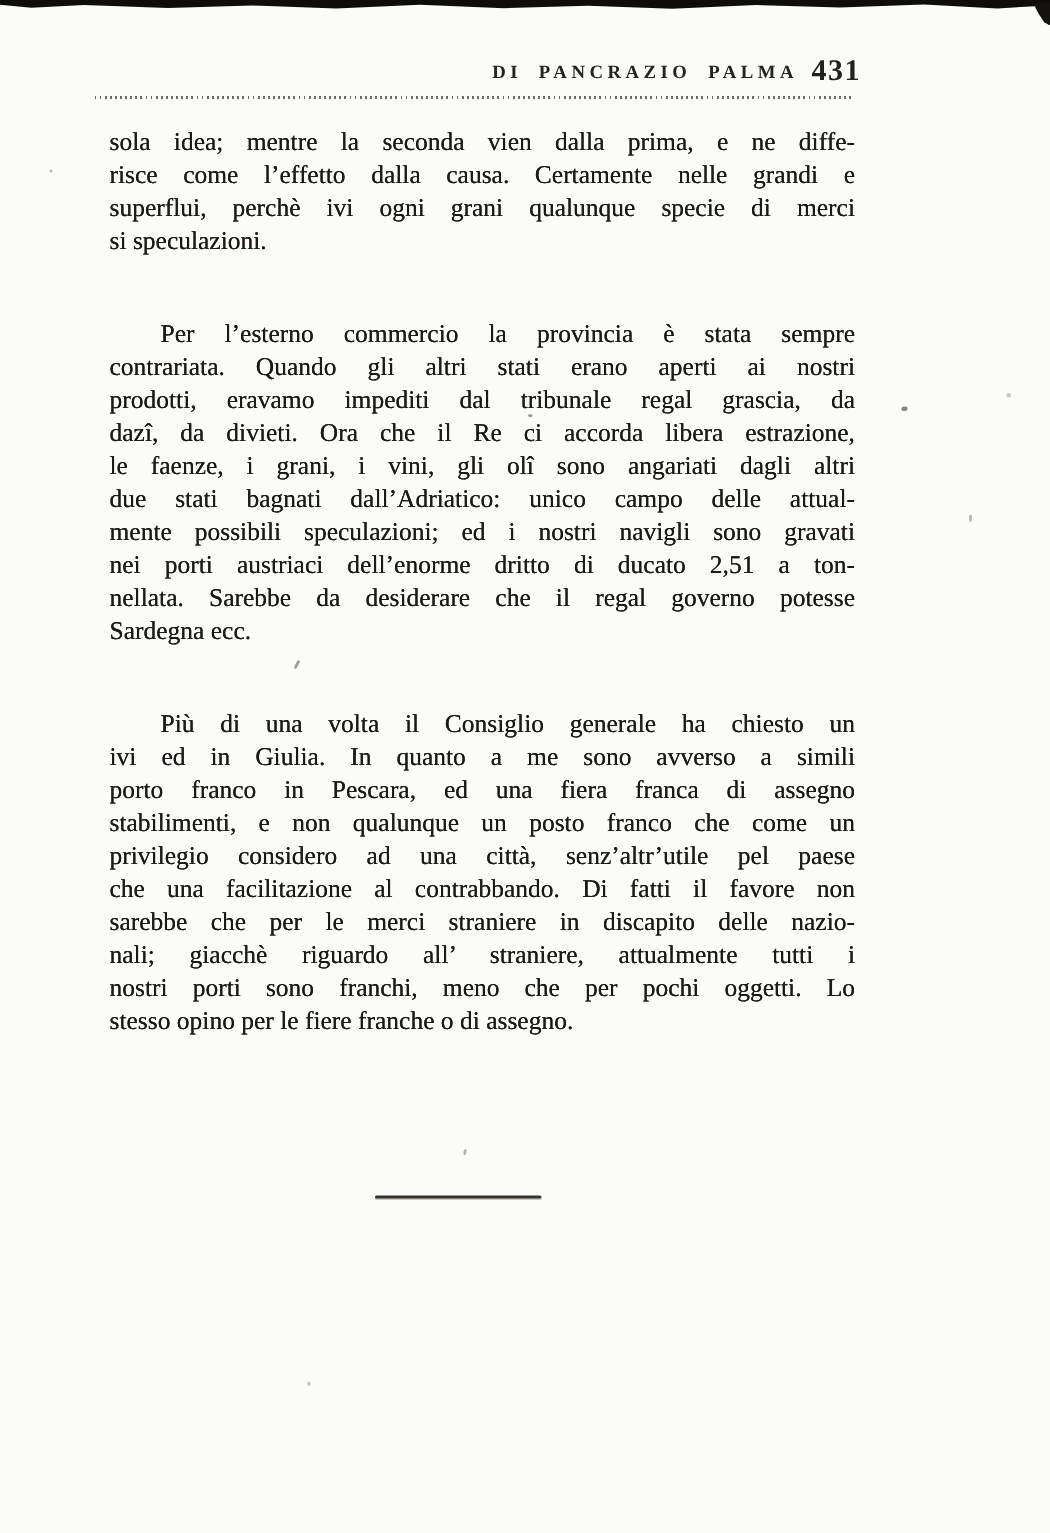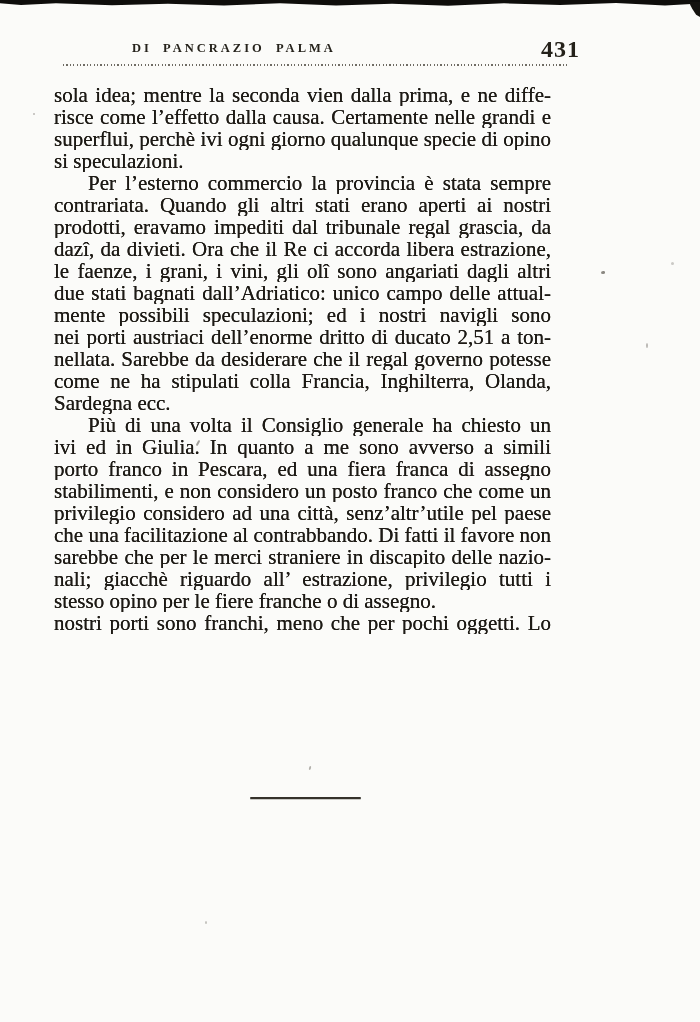--- a/index.html
+++ b/index.html
@@ -24,53 +24,53 @@
     position: absolute; right: 0; top: 2px;
     width: 13px; height: 15px;
     background: #14120f;
     border-radius: 0 0 0 90% ;
     clip-path: polygon(20% 0,100% 0,100% 100%,70% 85%,40% 45%,25% 20%);
   }
 
   
   .running-title {
     position: absolute; left: 132px; top: 41px; width: 400px;
-    text-align: left;
+    text-align: right;
     font-size: 12.5px; font-weight: bold;
     letter-spacing: 3px; word-spacing: 5px;
     color: #26231c;
   }
   .page-number {
     position: absolute; left: 541px; top: 36px;
-    font-size: 24px; font-weight: bold;
+    font-size: 20px; font-weight: bold;
     letter-spacing: 1px;
     color: #24211a;
   }
   .dotted-rule {
     position: absolute; left: 63px; top: 64px;
     width: 506px; height: 2px;
     background: repeating-linear-gradient(90deg, #56524a 0 1.2px, transparent 1.2px 3.4px);
     opacity: .85;
   }
 
   
   .text-block {
-    position: absolute; left: 54px; top: 84px; width: 497px;
-    font-size: 21px;
+    position: absolute; left: 73px; top: 84px; width: 497px;
+    font-size: 17px;
     text-shadow: 0 0 0.4px currentColor;
   }
   .line {
     height: 22px; line-height: 22px;
     overflow: hidden;
     text-align: justify;
     text-align-last: justify;
     white-space: normal;
   }
   .line.last { text-align-last: left; }
-  .line.indent { padding-left: 34px; }
+  .line.indent { padding-left: 34px; margin-top: 40px; }
 
   
   .section-divider {
     position: absolute; left: 250px; top: 797px;
     width: 111px; height: 2px;
     background: #35322b;
     border-radius: 1px;
     box-shadow: 0 1px 0 rgba(53,50,43,.25);
   }
 
@@ -93,43 +93,42 @@
   <div class="scan-band"></div>
   <div class="corner-blob"></div>
 
   <div class="running-title">DI PANCRAZIO PALMA</div>
   <div class="page-number">431</div>
   <div class="dotted-rule"></div>
 
   <div class="text-block">
       <div class="line">sola idea; mentre la seconda vien dalla prima, e ne diffe-</div>
       <div class="line">risce come l’effetto dalla causa. Certamente nelle grandi e</div>
-      <div class="line">superflui, perchè ivi ogni giorno qualunque specie di opino</div>
+      <div class="line">superflui, perchè ivi ogni grani qualunque specie di merci</div>
       <div class="line last">si speculazioni.</div>
       <div class="line indent">Per l’esterno commercio la provincia è stata sempre</div>
       <div class="line">contrariata. Quando gli altri stati erano aperti ai nostri</div>
       <div class="line">prodotti, eravamo impediti dal tribunale regal grascia, da</div>
       <div class="line">dazî, da divieti. Ora che il Re ci accorda libera estrazione,</div>
       <div class="line">le faenze, i grani, i vini, gli olî sono angariati dagli altri</div>
       <div class="line">due stati bagnati dall’Adriatico: unico campo delle attual-</div>
       <div class="line">mente possibili speculazioni; ed i nostri navigli sono gravati</div>
       <div class="line">nei porti austriaci dell’enorme dritto di ducato 2,51 a ton-</div>
       <div class="line">nellata. Sarebbe da desiderare che il regal governo potesse</div>
-      <div class="line">come ne ha stipulati colla Francia, Inghilterra, Olanda,</div>
       <div class="line last">Sardegna ecc.</div>
       <div class="line indent">Più di una volta il Consiglio generale ha chiesto un</div>
       <div class="line">ivi ed in Giulia. In quanto a me sono avverso a simili</div>
       <div class="line">porto franco in Pescara, ed una fiera franca di assegno</div>
-      <div class="line">stabilimenti, e non considero un posto franco che come un</div>
+      <div class="line">stabilimenti, e non qualunque un posto franco che come un</div>
       <div class="line">privilegio considero ad una città, senz’altr’utile pel paese</div>
       <div class="line">che una facilitazione al contrabbando. Di fatti il favore non</div>
       <div class="line">sarebbe che per le merci straniere in discapito delle nazio-</div>
-      <div class="line">nali; giacchè riguardo all’ estrazione, privilegio tutti i</div>
+      <div class="line">nali; giacchè riguardo all’ straniere, attualmente tutti i</div>
+      <div class="line">nostri porti sono franchi, meno che per pochi oggetti. Lo</div>
       <div class="line last">stesso opino per le fiere franche o di assegno.</div>
-      <div class="line">nostri porti sono franchi, meno che per pochi oggetti. Lo</div>
     </div>
 
   <div class="section-divider"></div>
 
   <div class="speck s1"></div>
   <div class="speck s2"></div>
   <div class="speck s3"></div>
   <div class="speck s4"></div>
   <div class="speck s5"></div>
   <div class="speck s6"></div>

